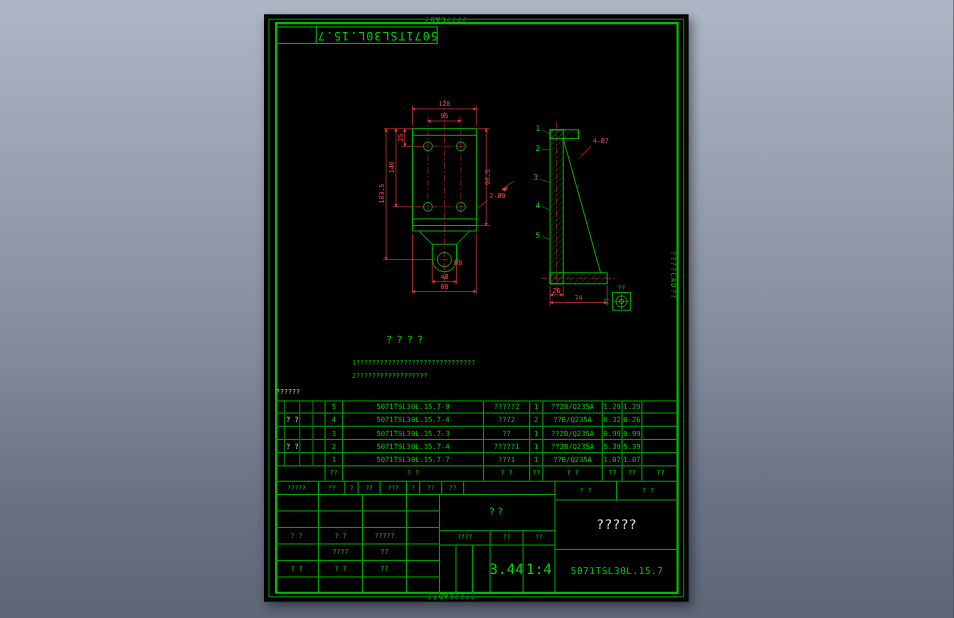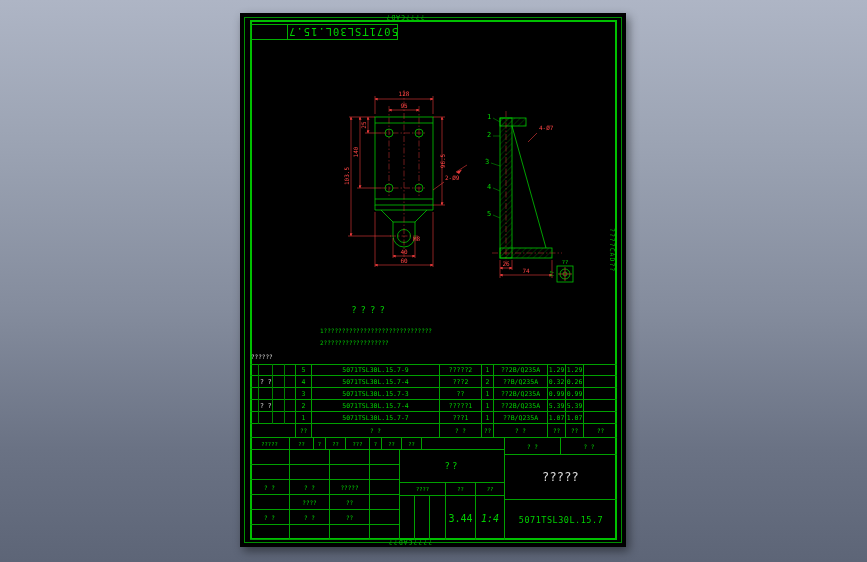--- a/index.html
+++ b/index.html
@@ -40,26 +40,26 @@
   .w-mat{width:54px;}
   .w-unit{width:18px;}
   .w-tot{width:18px;}
   .w-rem{width:33px;border-right:none;}
   .subline{width:1px;background:#008000;}
   .rev-row{position:absolute;left:250px;top:437px;width:255px;height:13px;display:flex;box-sizing:border-box;border-top:1px solid #00a000;}
   .rev-row .cell{font-size:5.5px;}
   .sign-row{position:absolute;left:250px;width:150px;height:15px;display:flex;box-sizing:border-box;}
   .sign-row .cell{font-size:6px;}
   .cw40{width:40px;} .cw30{width:30px;} .cw24{width:24px;} .cw20{width:20px;} .cw12{width:12px;} .cwfill{flex:1;}
-  .cw46{width:46px;} .cw29{width:29px;font-style:italic;} .cw15{width:15px;} .cw16{width:16px;}
+  .cw46{width:46px;} .cw29{width:29px;} .cw15{width:15px;} .cw16{width:16px;}
   #tb-material{left:400px;top:450px;width:105px;height:33px;border-right:1px solid #00a000;border-bottom:1px solid #00a000;box-sizing:border-box;color:#00d000;font-size:9px;letter-spacing:2px;}
   #tb-labels{left:400px;top:483px;width:105px;height:13px;display:flex;box-sizing:border-box;}
   #tb-labels .cell{font-size:5.5px;}
   #tb-values{left:400px;top:496px;width:105px;height:44px;display:flex;box-sizing:border-box;}
-  #tb-values .cell{font-size:10px;border-bottom:none;}
+  #tb-values .cell{font-size:13px;border-bottom:none;}
   #tb-toprow{left:505px;top:437px;width:112px;height:18px;display:flex;box-sizing:border-box;border-top:1px solid #00a000;}
   #tb-toprow .cell{font-size:6px;width:56px;}
   #tb-toprow .cell:last-child{border-right:none;}
   #tb-name{left:505px;top:455px;width:112px;height:45px;border-bottom:1px solid #00a000;box-sizing:border-box;
            color:#dcdcdc;font-size:12px;letter-spacing:1px;font-family:"DejaVu Sans",sans-serif;}
   #tb-number{left:505px;top:500px;width:112px;height:40px;color:#00d000;font-size:8.5px;letter-spacing:.5px;}
   
   #drawing{left:250px;top:20px;}
   .gl{stroke:#00c800;stroke-width:.8;fill:none;}
   .gf{stroke:#00c800;stroke-width:.8;fill:url(#hatch);}

